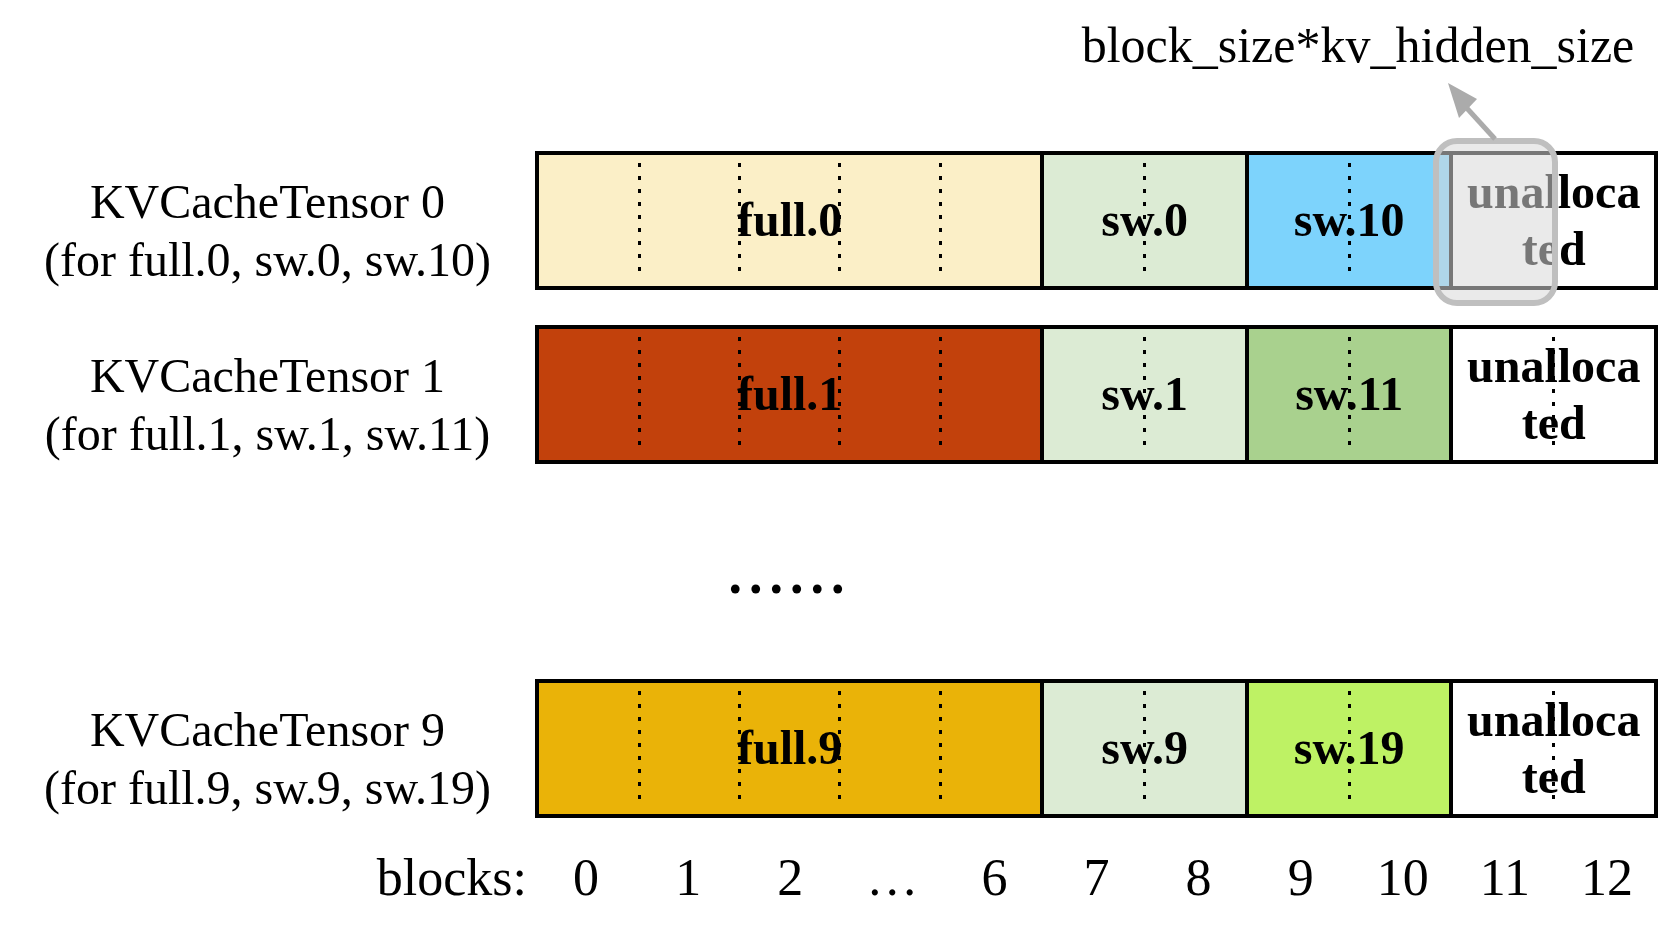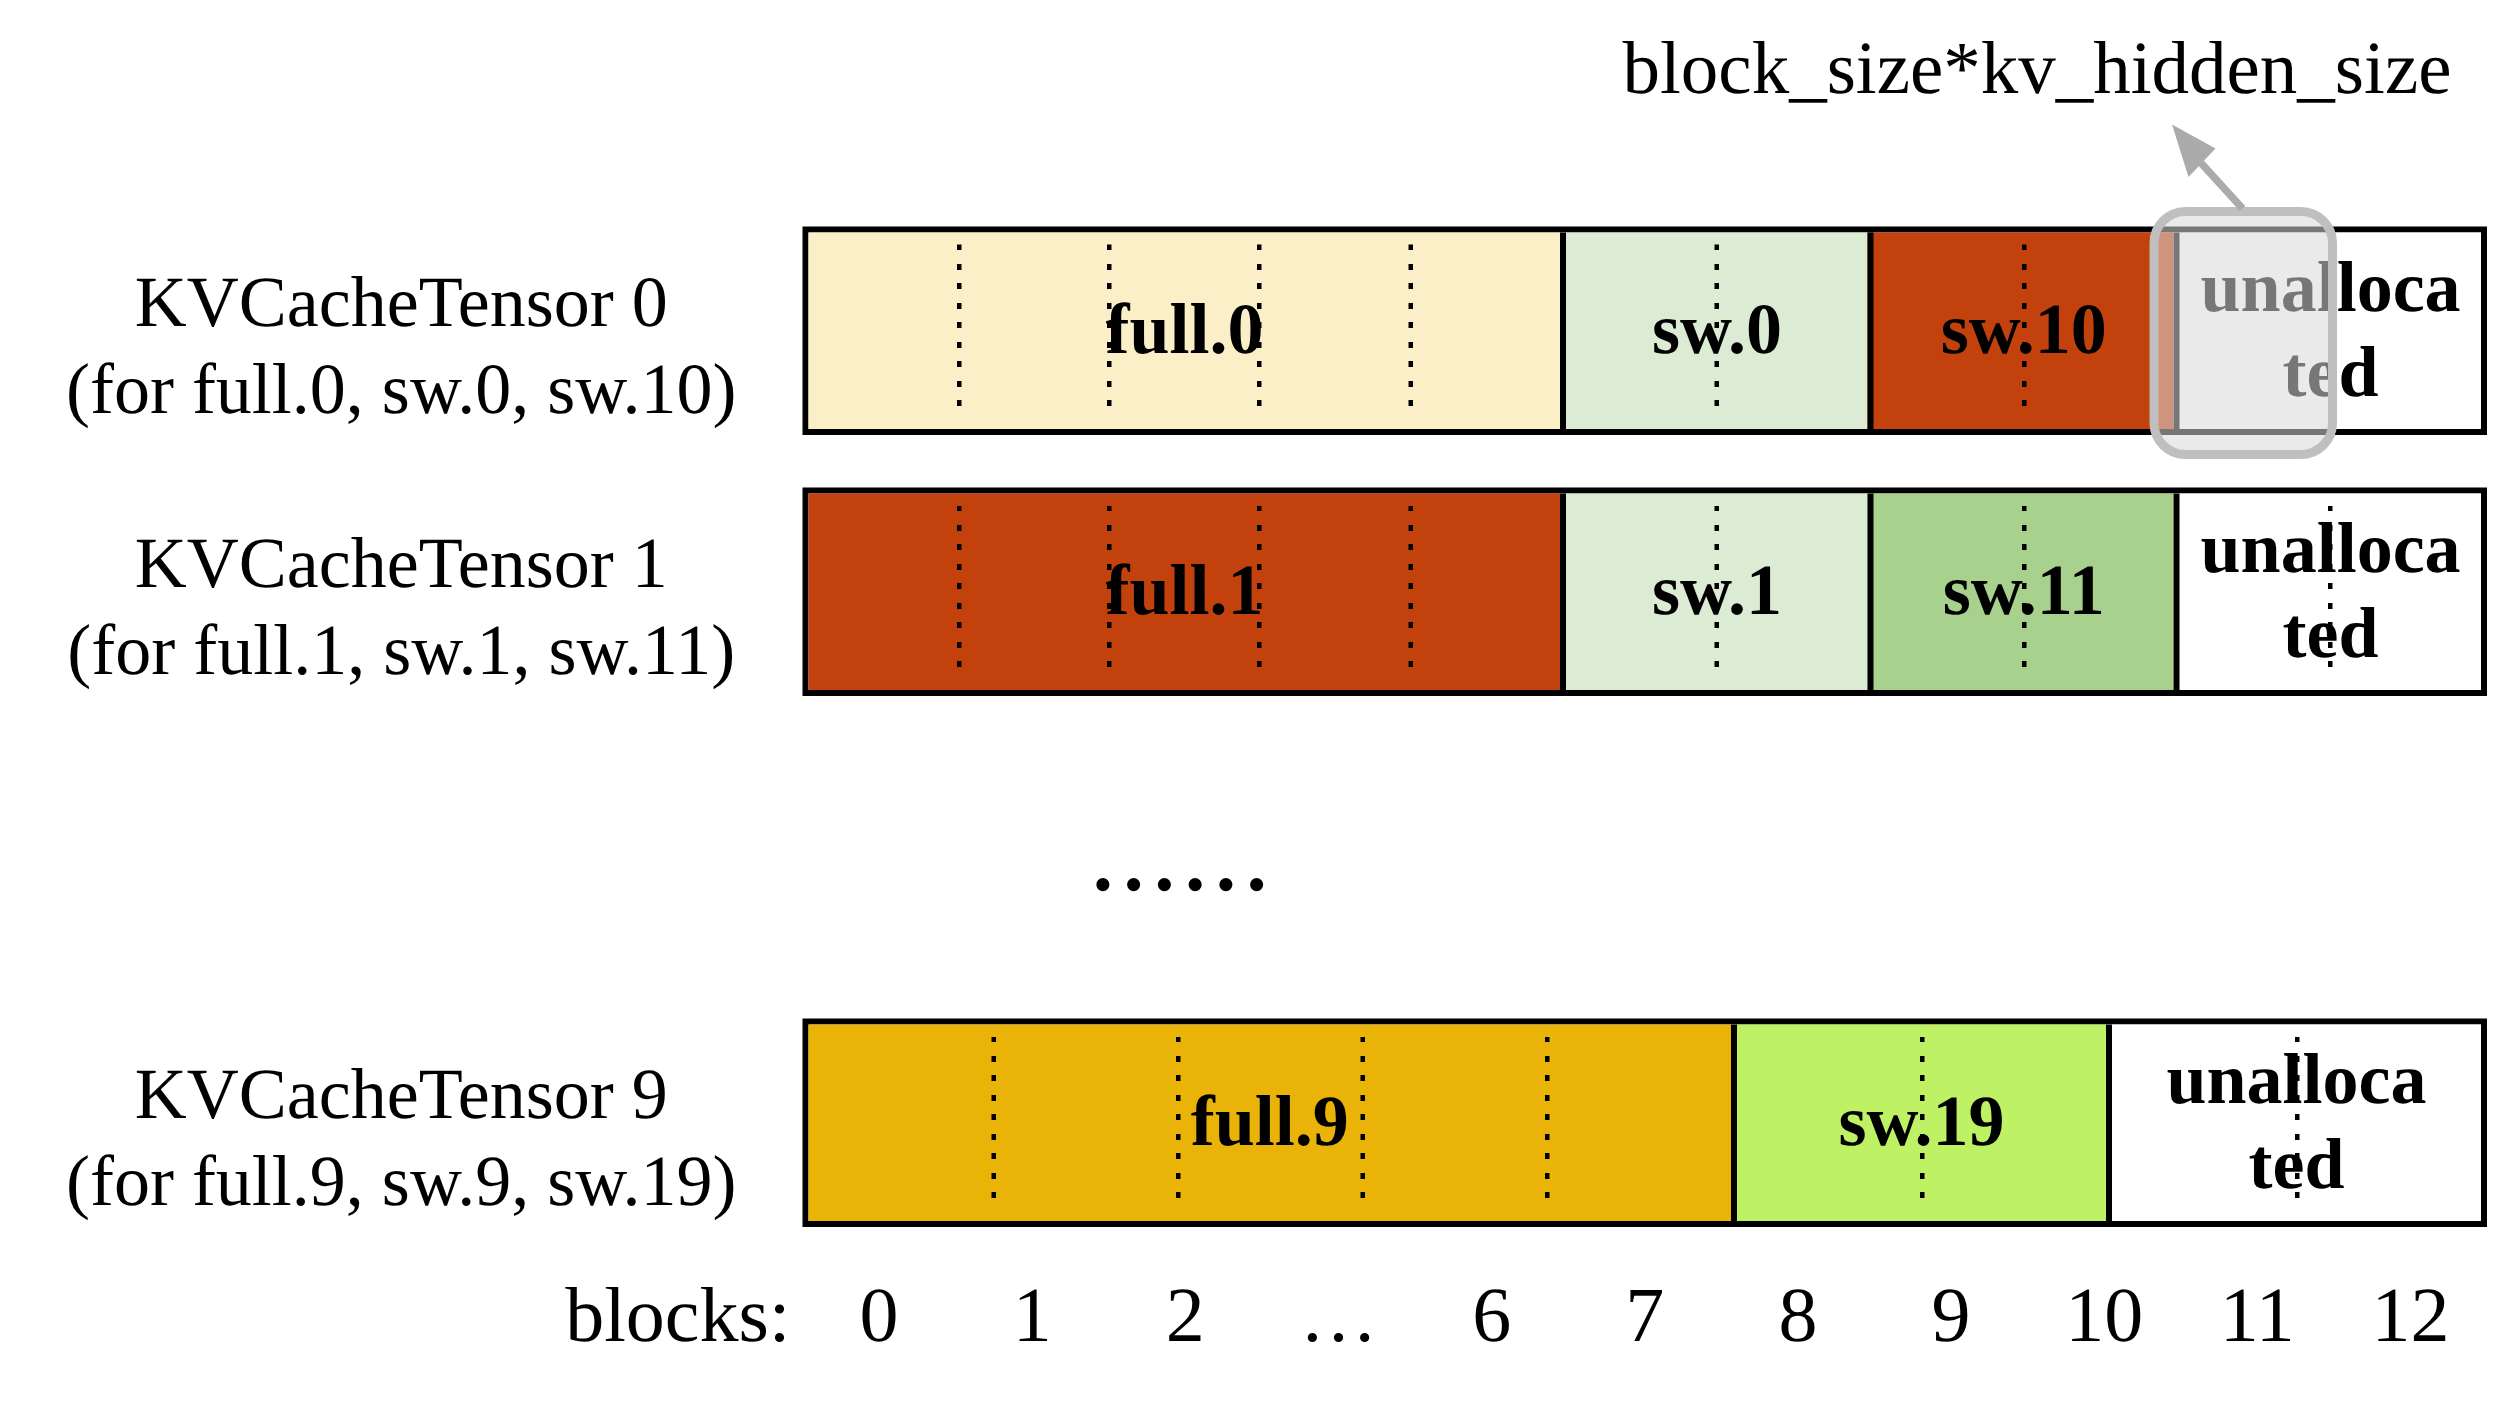--- a/index.html
+++ b/index.html
@@ -161,21 +161,21 @@
         <span class="segment-label">full.0</span>
       <div class="block-divider" style="left: 20%;"></div>
           <div class="block-divider" style="left: 40%;"></div>
           <div class="block-divider" style="left: 60%;"></div>
           <div class="block-divider" style="left: 80%;"></div>
         </div>
       <div class="segment seg-sw_light" style="background: rgb(220, 235, 212);">
         <span class="segment-label">sw.0</span>
       <div class="block-divider" style="left: 50%;"></div>
         </div>
-      <div class="segment seg-sw_dark" style="background: #c2410c;">
+      <div class="segment seg-sw_dark" style="background: #7dd3fc;">
         <span class="segment-label">sw.10</span>
       <div class="block-divider" style="left: 50%;"></div>
         </div>
       <div class="segment seg-unallocated" style="background: rgb(255, 255, 255);">
         <span class="segment-label">unallocated</span>
       <div class="block-divider" style="left: 50%;"></div>
         </div>
       <div class="highlight" style="background: rgba(217, 217, 217, 0.55); border-color: rgb(191, 191, 191);"></div>
     </div>
   </div>
@@ -215,20 +215,24 @@
       <div>KVCacheTensor 9</div>
       <div>(for full.9, sw.9, sw.19)</div>
     </div>
     <div class="bar">
       <div class="segment seg-full" style="background: #eab308;">
         <span class="segment-label">full.9</span>
       <div class="block-divider" style="left: 20%;"></div>
           <div class="block-divider" style="left: 40%;"></div>
           <div class="block-divider" style="left: 60%;"></div>
           <div class="block-divider" style="left: 80%;"></div>
+        </div>
+      <div class="segment seg-sw_light" style="background: rgb(220, 235, 212);">
+        <span class="segment-label">sw.9</span>
+      <div class="block-divider" style="left: 50%;"></div>
         </div>
       <div class="segment seg-sw_dark" style="background: #bef264;">
         <span class="segment-label">sw.19</span>
       <div class="block-divider" style="left: 50%;"></div>
         </div>
       <div class="segment seg-unallocated" style="background: rgb(255, 255, 255);">
         <span class="segment-label">unallocated</span>
       <div class="block-divider" style="left: 50%;"></div>
         </div>
     </div>

